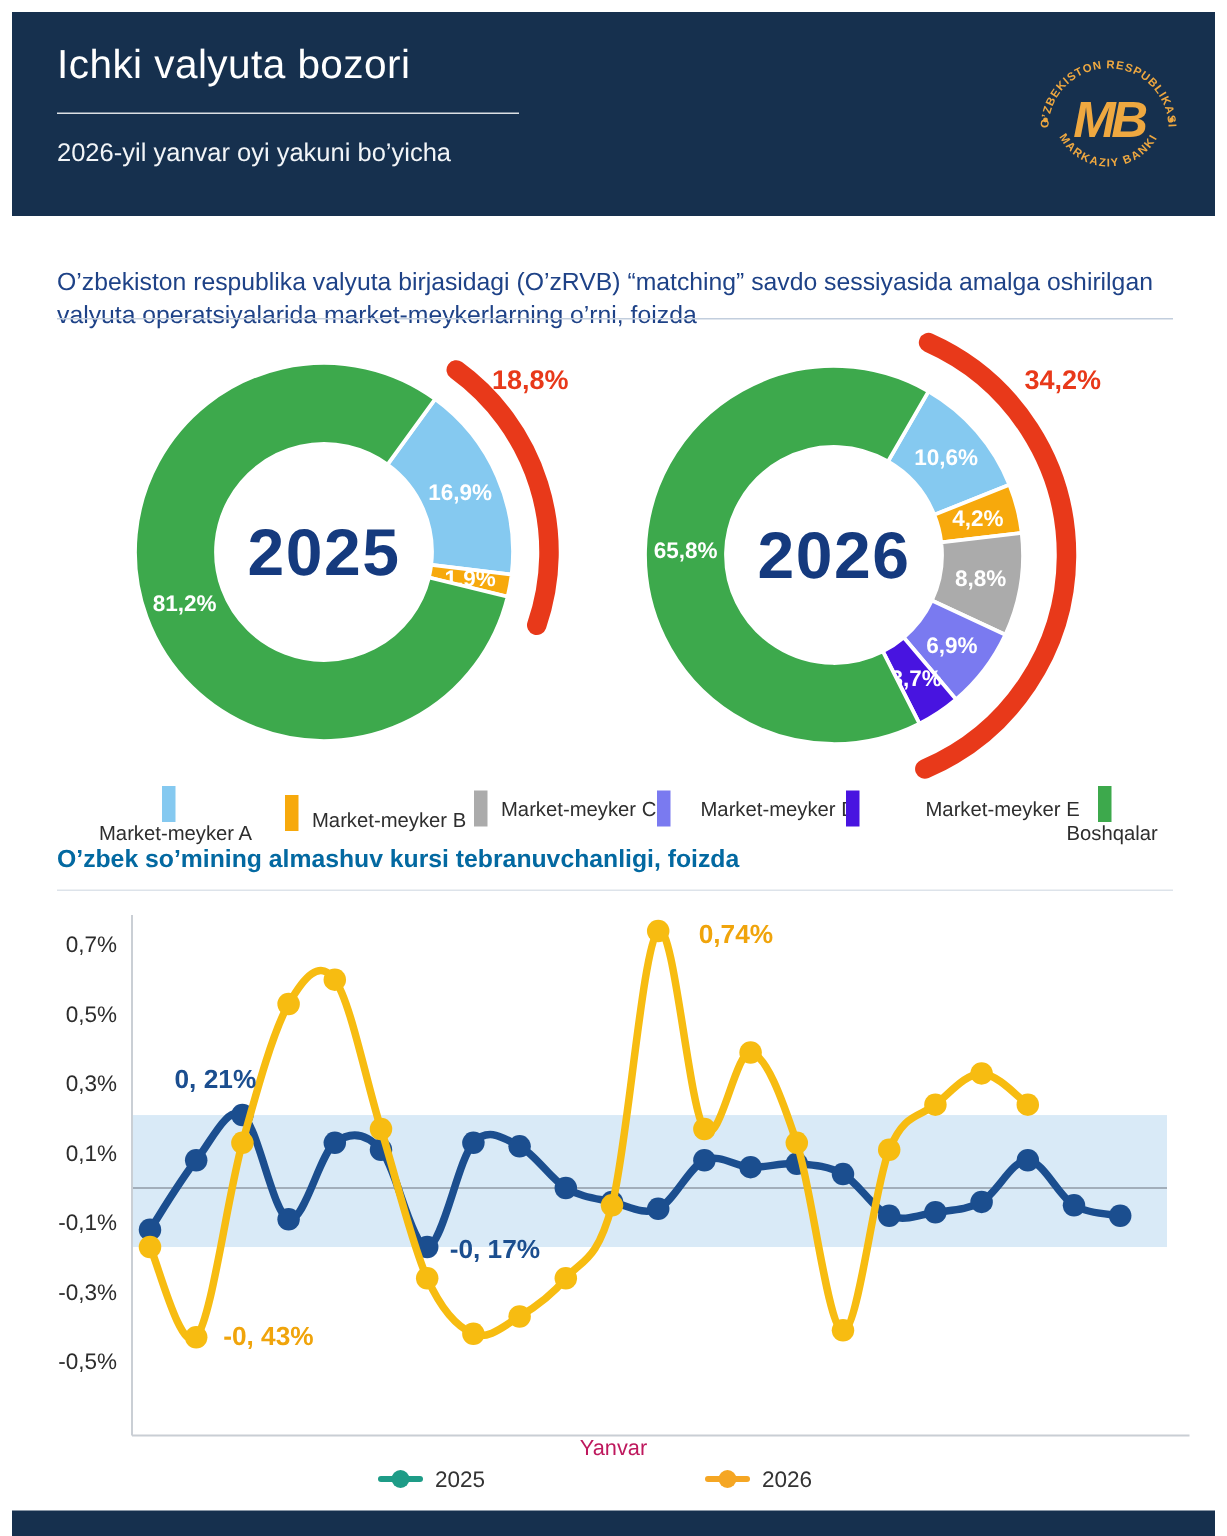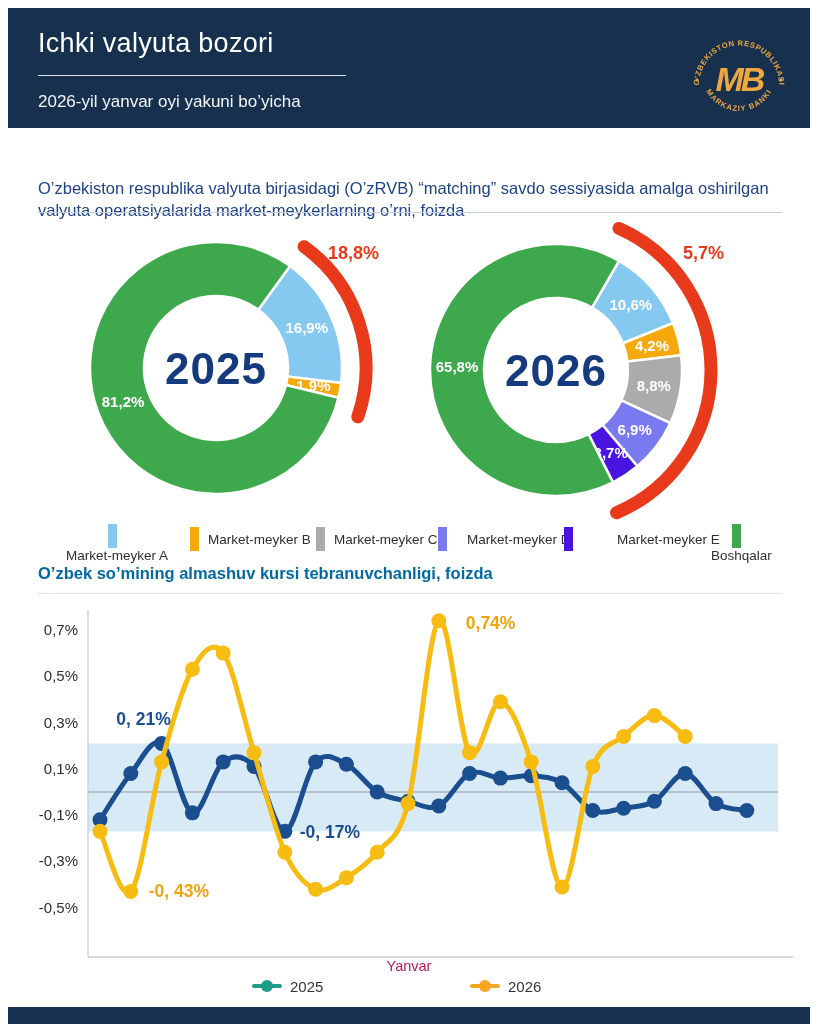--- a/index.html
+++ b/index.html
@@ -1,20 +1,20 @@
 <!DOCTYPE html>
 <html><head>
 <meta charset="utf-8">
 <style>
   html,body{margin:0;padding:0;background:#ffffff;}
   .page{position:relative;width:818px;height:1024px;background:#fff;overflow:hidden;
         font-family:"Liberation Sans",sans-serif;}
   .abs{position:absolute;}
   
-  .header{left:8px;top:8px;width:802px;height:120px;background:#16304E;}
+  .header{left:8px;top:8px;width:802px;height:136px;background:#16304E;}
   .header h1{position:absolute;left:30px;top:20px;margin:0;color:#fff;font-size:27px;
              font-weight:500;letter-spacing:.3px;}
   .title-rule{position:absolute;left:30px;top:67px;width:308px;height:1px;
               background:rgba(255,255,255,.85);}
   .header p{position:absolute;left:30px;top:84px;margin:0;color:#f2f5f8;font-size:17px;font-weight:400;}
   
   .intro{left:38px;top:160px;width:742px;color:#1E4287;font-size:16.5px;line-height:22px;font-weight:500;}
   .divider{left:38px;top:212px;width:744px;height:1px;background:#c2cedd;}
   .divider2{left:38px;top:593px;width:744px;height:1px;background:#dde3ea;}
   
@@ -85,28 +85,28 @@
         <path d="M612.967546597085,282.386381001921 A126,126 0 1 1 618.9999999999999,60.880799123160685 L592,107.64617092752039 A72,72 0 1 0 588.5528837697628,234.22078914395487 Z" fill="#3DA94C" stroke="#fff" stroke-width="2.5"></path>
         <text x="457.0366929223221" y="172.30484652584863" text-anchor="middle" fill="#fff" font-size="15" font-weight="600">65,8%</text>
         <path d="M619.0441796767491,28.400454065396872 A155,155 0 0 1 616.5633249158375,312.6782522851282" fill="none" stroke="#E8391A" stroke-width="13" stroke-linecap="round"></path>
       </g>
     </svg>
 
   <div class="abs year-label" style="left:136px;top:344px;">2025</div>
   <div class="abs year-label" style="left:476px;top:346px;">2026</div>
 
   <div class="abs arc-label" style="left:328px;top:243px;">18,8%</div>
-  <div class="abs arc-label" style="left:683px;top:243px;">5,7%</div>
+  <div class="abs arc-label" style="left:683px;top:243px;">34,2%</div>
 
   <div class="abs pie-legend" id="pie-legend">
       <div class="item" style="left: 28px; flex-direction: column;">
         <span class="sw" style="background: rgb(133, 201, 240);"></span>
         <span class="lb">Market-meyker A</span>
       </div>
-      <div class="item" style="left: 152px;">
+      <div class="item" style="left: 152px; align-items: flex-end;">
         <span class="sw" style="background: rgb(247, 169, 12);"></span>
         <span class="lb">Market-meyker B</span>
       </div>
       <div class="item" style="left: 278px;">
         <span class="sw" style="background: rgb(171, 171, 171);"></span>
         <span class="lb">Market-meyker C</span>
       </div>
       <div class="item" style="left: 400px; gap: 11px;">
         <span class="sw" style="background: rgb(122, 122, 240);"></span>
         <span class="lb">Market-meyker D</span>

